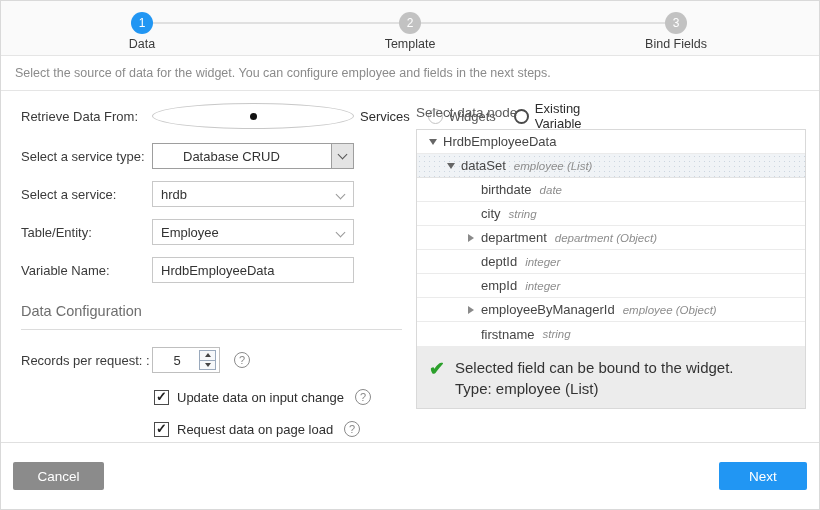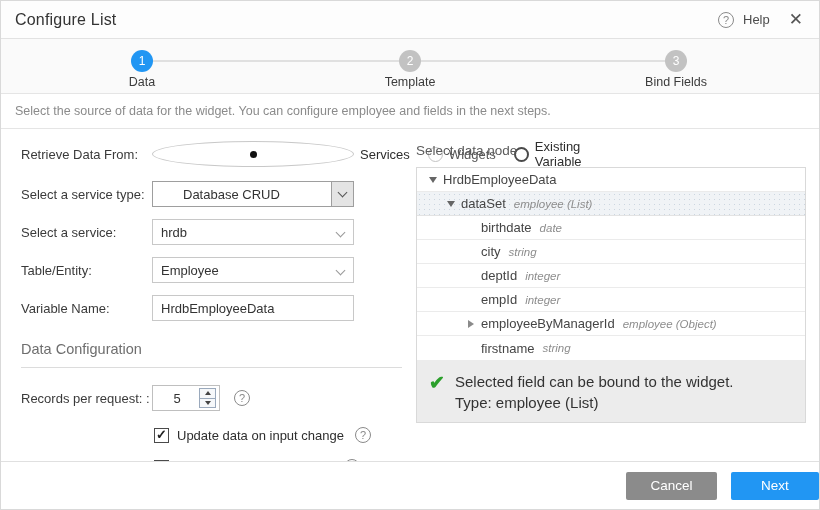--- a/index.html
+++ b/index.html
@@ -113,41 +113,33 @@
           background-image:radial-gradient(#ccd6e0 0.8px, transparent 0.9px);
           background-size:5px 5px; }
   .tree-info { background:#ececec; padding:9px 12px 11px 12px; display:flex; }
   .check-icon { color:#2ca02c; font-size:19px; font-weight:bold; flex:none;
                 width:26px; margin-top:2px; }
   .check-icon::before { content:"\2714"; }
   .info-lines { font-size:15px; color:#333; }
   .info-lines div { margin-top:4px; }
 
   
-  .bottom { position:absolute; left:0; right:0; bottom:0; height:48px;
+  .bottom { position:absolute; left:0; right:0; bottom:0; height:67px;
             border-top:1px solid #e0e0e0; background:#fff;
-            display:flex; align-items:center; justify-content:flex-end; padding:0 0; gap:14px; }
+            display:flex; align-items:center; justify-content:space-between; padding:0 12px; gap:14px; }
   .btn { height:28px; border:none; border-radius:2px; font-size:13.5px; color:#fff;
          font-family:"Liberation Sans", sans-serif; cursor:pointer; }
   .btn-cancel { width:91px; background:#8b8b8b; }
   .btn-next   { width:88px; background:#2196f3; }
 </style>
 </head>
 <body>
 
 <div class="dialog">
 
-  <div class="hdr">
-    <div class="hdr-title">Configure List</div>
-    <div class="hdr-right">
-      <span class="qicon"></span>
-      <span class="help-label">Help</span>
-      <span class="close-x"></span>
-    </div>
-  </div>
 
   <div class="stepper">
     <div class="step-line"></div>
     <div class="step step1 active">
       <span class="step-circle">1</span>
       <div class="step-label">Data</div>
     </div>
     <div class="step step2">
       <span class="step-circle">2</span>
       <div class="step-label">Template</div>
@@ -269,20 +261,25 @@
           <span class="tname">birthdate</span>
           <span class="ttype">date</span>
         </div>
 
         <div class="trow lvl2">
           <span class="arrow"></span>
           <span class="tname">city</span>
           <span class="ttype">string</span>
         </div>
 
+        <div class="trow lvl2">
+          <span class="arrow col"></span>
+          <span class="tname">department</span>
+          <span class="ttype">department (Object)</span>
+        </div>
 
         <div class="trow lvl2">
           <span class="arrow"></span>
           <span class="tname">deptId</span>
           <span class="ttype">integer</span>
         </div>
 
         <div class="trow lvl2">
           <span class="arrow"></span>
           <span class="tname">empId</span>

